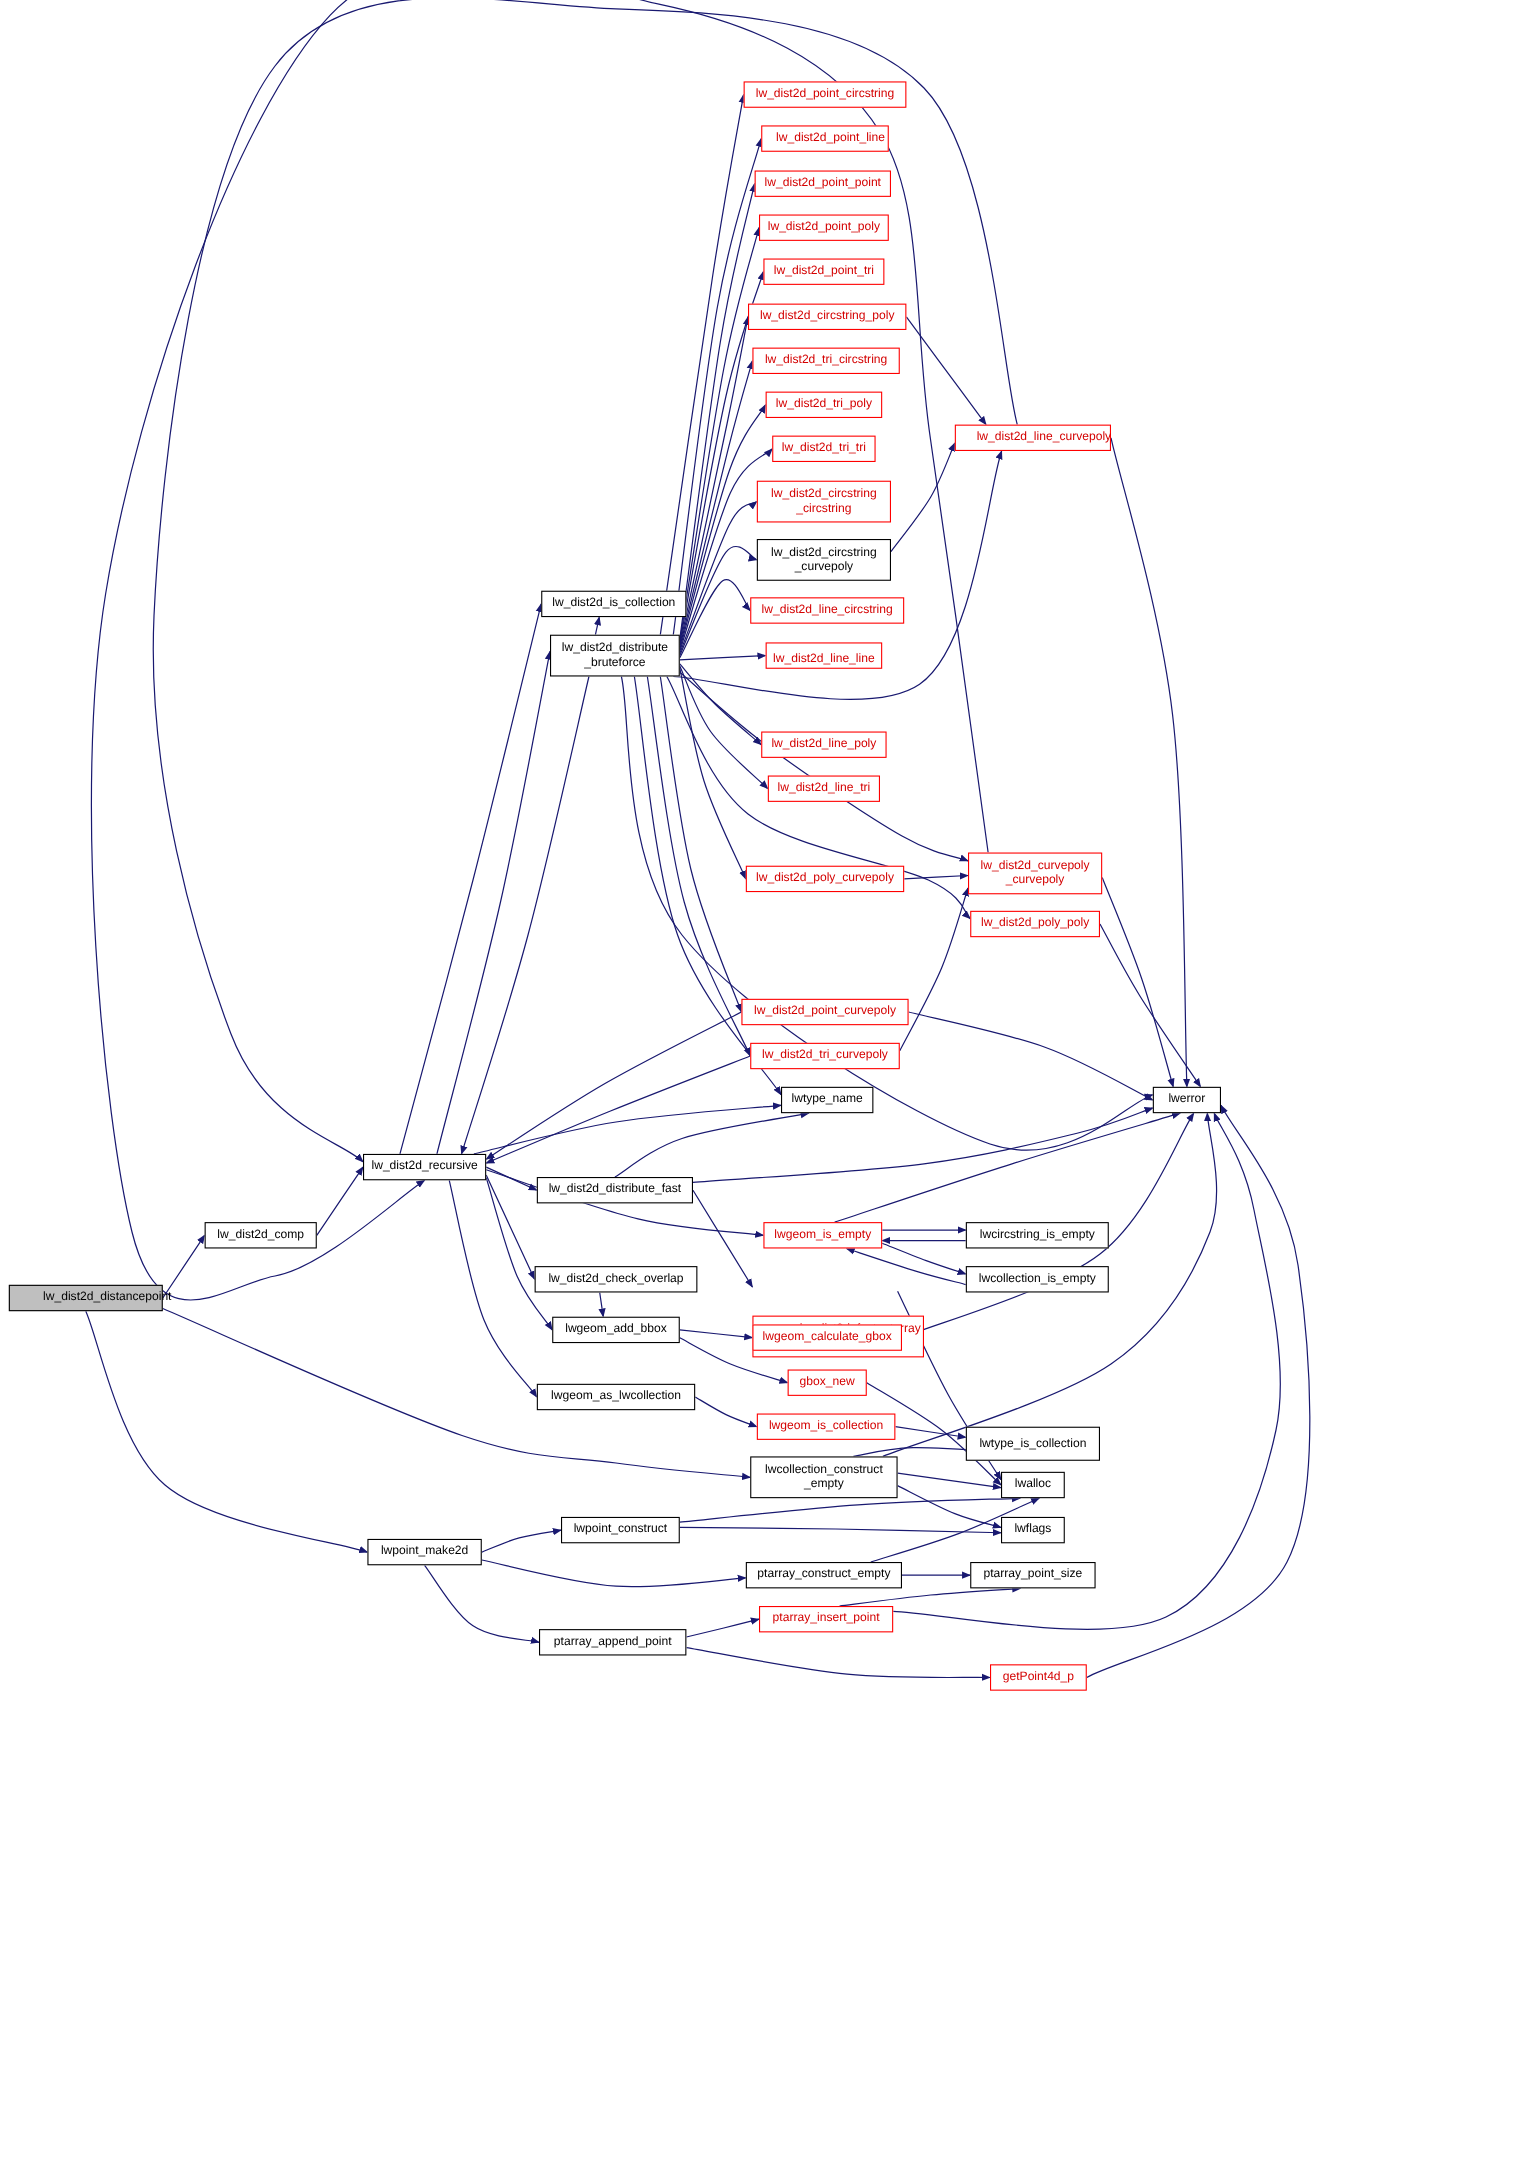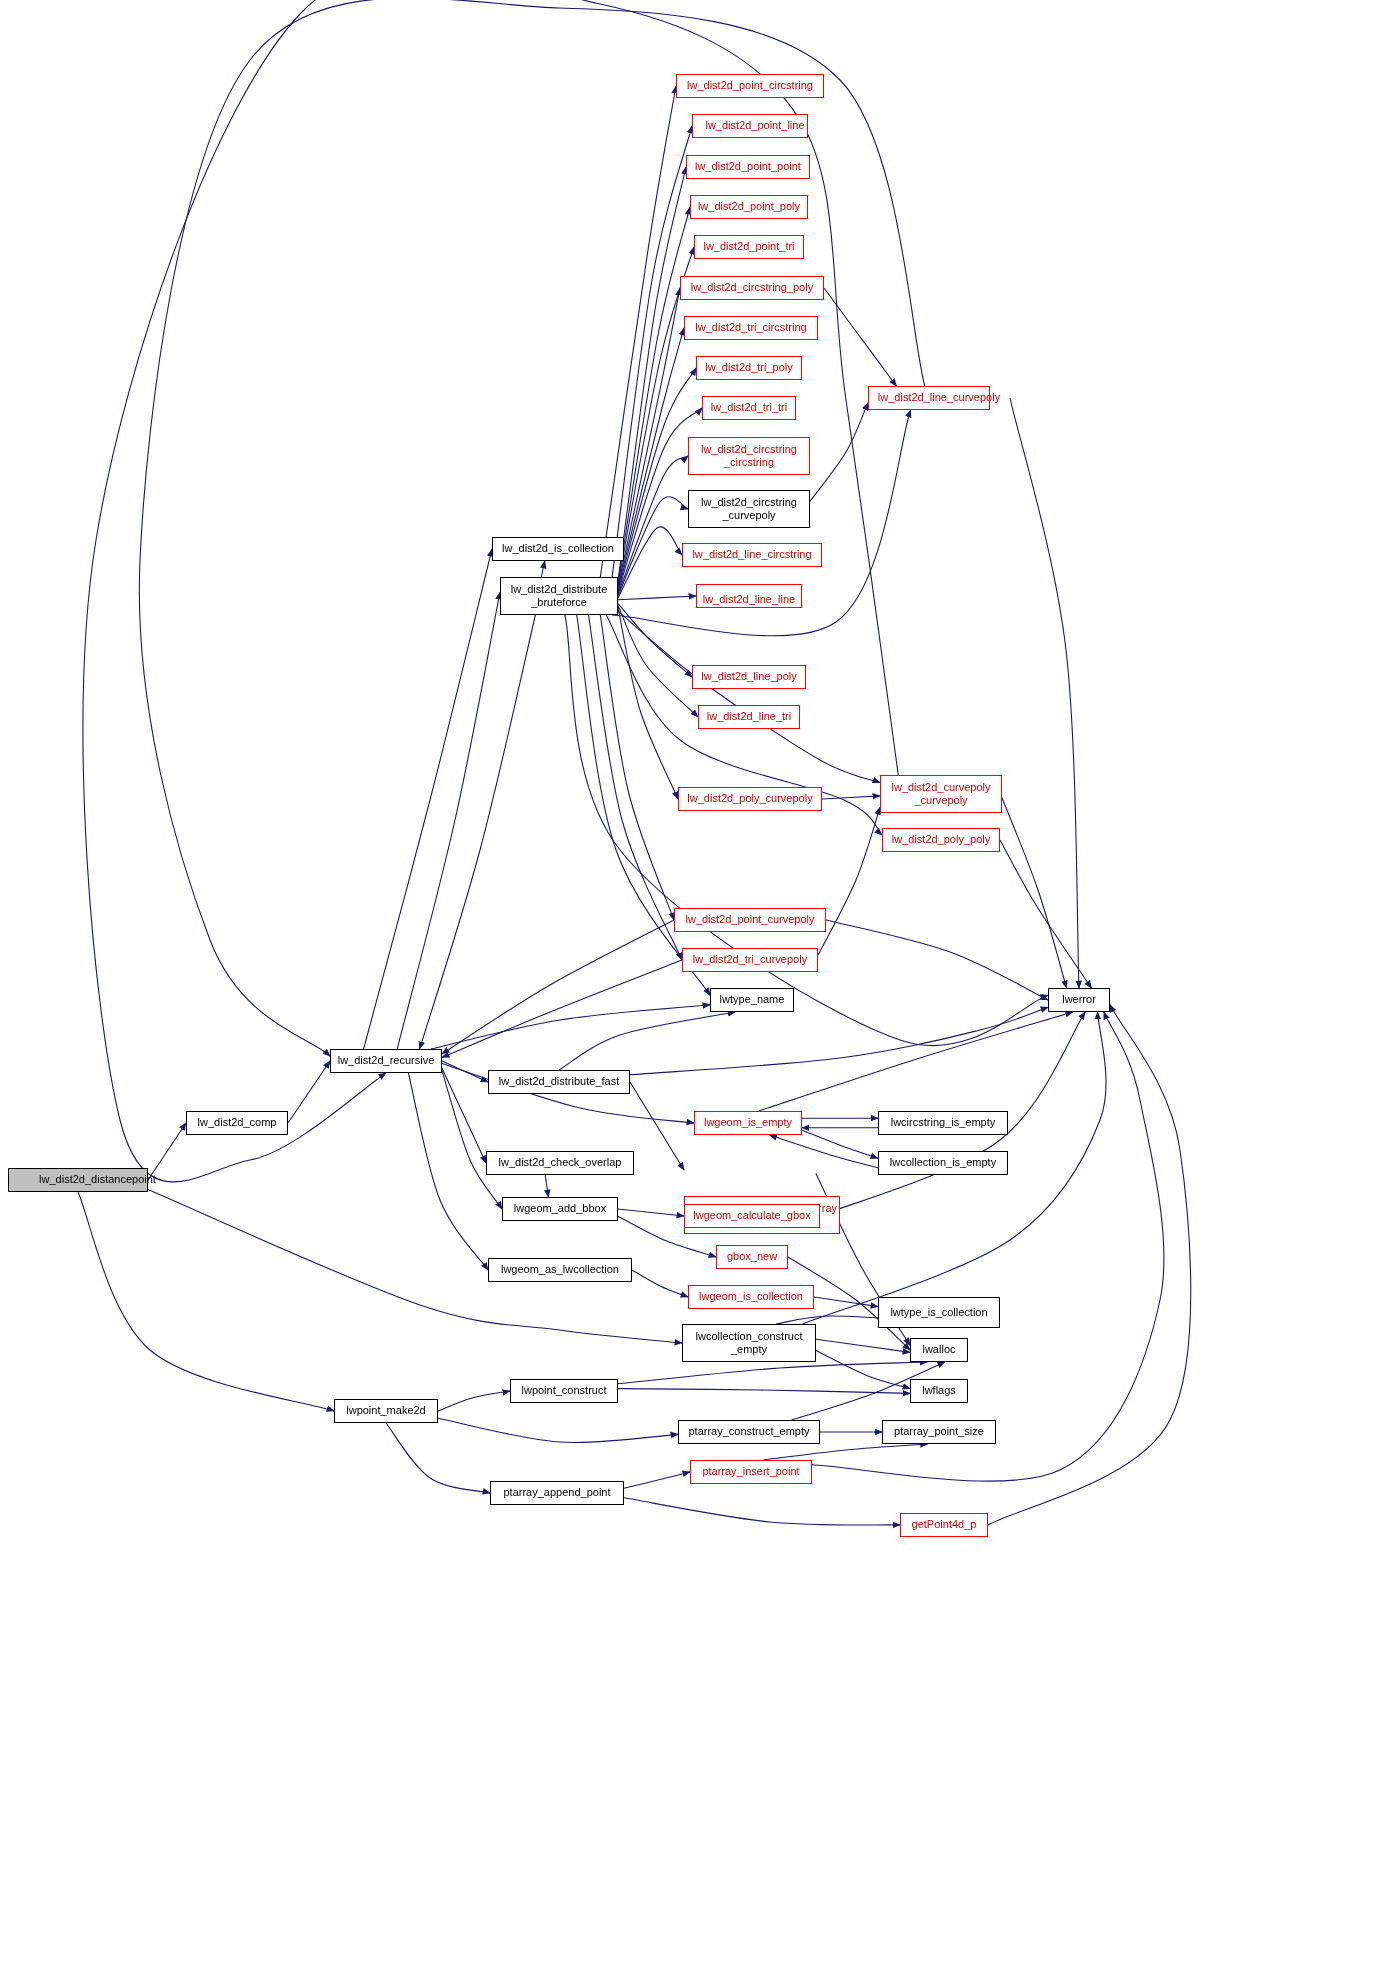--- a/index.html
+++ b/index.html
@@ -134,21 +134,21 @@
     <div class="node trunc" style="left: 680px; top: 276px; width: 144px; height: 24px;"><span>lw_dist2d_circstring_poly</span></div>
     <div class="node trunc" style="left: 684px; top: 316px; width: 134px; height: 24px;"><span>lw_dist2d_tri_circstring</span></div>
     <div class="node trunc" style="left: 696px; top: 356px; width: 106px; height: 24px;"><span>lw_dist2d_tri_poly</span></div>
     <div class="node trunc" style="left: 702px; top: 396px; width: 94px; height: 24px;"><span>lw_dist2d_tri_tri</span></div>
     <div class="node trunc" style="left: 688px; top: 437px; width: 122px; height: 38px;"><span>lw_dist2d_circstring
 _circstring</span></div>
     <div class="node" style="left: 688px; top: 490px; width: 122px; height: 38px;"><span>lw_dist2d_circstring
 _curvepoly</span></div>
     <div class="node trunc" style="left: 682px; top: 543px; width: 140px; height: 24px;"><span>lw_dist2d_line_circstring</span></div>
     <div class="node trunc" style="left: 696px; top: 584px; width: 106px; height: 24px; align-items: flex-end;"><span>lw_dist2d_line_line</span></div>
-    <div class="node trunc" style="left: 868px; top: 386px; width: 122px; height: 24px; padding-left: 22px;"><span>lw_dist2d_line_curvepoly</span></div>
+    <div class="node trunc" style="left: 868px; top: 386px; width: 142px; height: 24px; padding-left: 22px;"><span>lw_dist2d_line_curvepoly</span></div>
     <div class="node trunc" style="left: 692px; top: 665px; width: 114px; height: 24px;"><span>lw_dist2d_line_poly</span></div>
     <div class="node trunc" style="left: 698px; top: 705px; width: 102px; height: 24px;"><span>lw_dist2d_line_tri</span></div>
     <div class="node trunc" style="left: 678px; top: 787px; width: 144px; height: 24px;"><span>lw_dist2d_poly_curvepoly</span></div>
     <div class="node trunc" style="left: 880px; top: 775px; width: 122px; height: 38px;"><span>lw_dist2d_curvepoly
 _curvepoly</span></div>
     <div class="node trunc" style="left: 882px; top: 828px; width: 118px; height: 24px;"><span>lw_dist2d_poly_poly</span></div>
     <div class="node trunc" style="left: 674px; top: 908px; width: 152px; height: 24px;"><span>lw_dist2d_point_curvepoly</span></div>
     <div class="node trunc" style="left: 682px; top: 948px; width: 136px; height: 24px;"><span>lw_dist2d_tri_curvepoly</span></div>
     <div class="node" style="left: 710px; top: 988px; width: 84px; height: 24px;"><span>lwtype_name</span></div>
     <div class="node" style="left: 1048px; top: 988px; width: 62px; height: 24px;"><span>lwerror</span></div>

